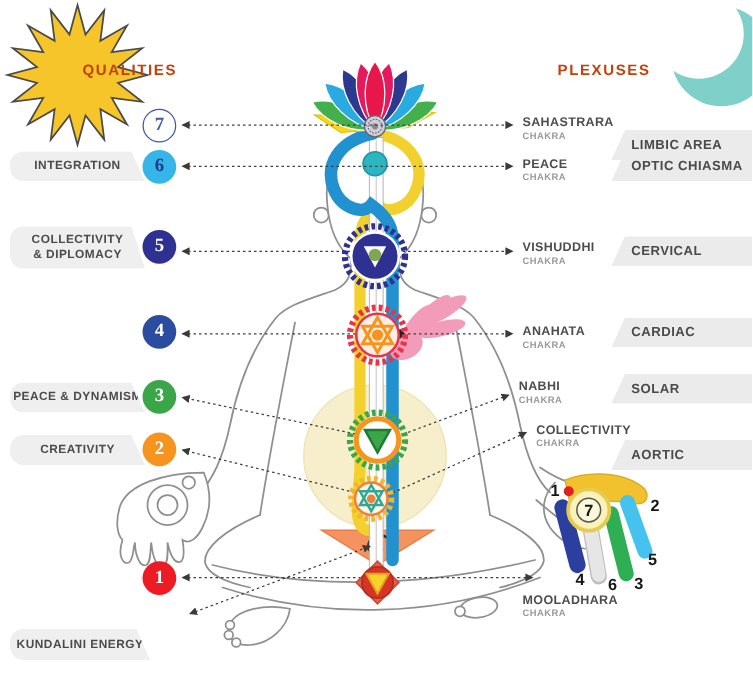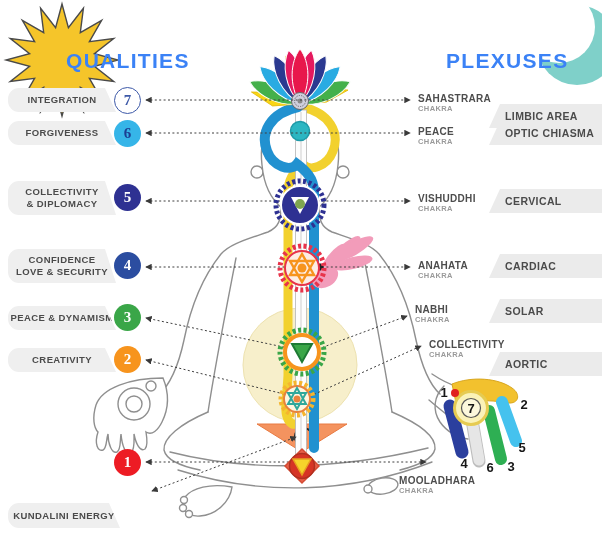--- a/index.html
+++ b/index.html
@@ -1,19 +1,19 @@
 <!DOCTYPE html>
 <html><head>
 <meta charset="utf-8">
 <style>
   html,body{margin:0;padding:0;background:#fff;}
   #canvas{position:relative;width:602px;height:539px;background:#fff;overflow:hidden;
           font-family:"Liberation Sans", sans-serif;}
   #figure-svg{position:absolute;left:0;top:0;}
-  .heading{position:absolute;font-size:21px;font-weight:bold;color:#3b82f6;letter-spacing:1.3px;}
+  .heading{position:absolute;font-size:12px;font-weight:bold;color:#c2410c;letter-spacing:1.3px;}
   .qpill{position:absolute;left:8px;width:108px;background:#EFEFEF;color:#4B4B4B;font-weight:bold;
          font-size:9.5px;letter-spacing:.4px;display:flex;flex-direction:column;align-items:center;
          justify-content:center;text-align:center;line-height:1.25;
          clip-path:polygon(0 0, calc(100% - 11px) 0, 100% 100%, 0 100%);
          border-radius:11px 0 0 11px;}
   .ppill{position:absolute;left:489px;width:113px;height:24px;background:#EBEBEB;font-weight:bold;
          font-size:10.5px;color:#4B4B4B;letter-spacing:.4px;display:flex;align-items:center;
          padding-left:16px;box-sizing:border-box;clip-path:polygon(11px 0,100% 0,100% 100%,0 100%);}
   .ncircle{position:absolute;left:114px;width:27px;height:27px;border-radius:50%;display:flex;
            align-items:center;justify-content:center;font-weight:bold;font-size:15px;
@@ -193,40 +193,33 @@
   <g>
     <rect x="290" y="454" width="24" height="24" transform="rotate(45 302 466)" fill="#E8604A" stroke="#D44A32" stroke-width="1.5"></rect>
     <circle cx="302" cy="466" r="12.5" fill="#D63425" stroke="#B03020" stroke-width="1.5"></circle>
     <polygon points="293,459 311,459 302,475" fill="#F6D32B" stroke="#E8A020" stroke-width="1.5"></polygon>
   </g>
 </svg>
 
 <div class="heading" style="left:66px;top:49px;">QUALITIES</div>
 <div class="heading" style="left:446px;top:49px;">PLEXUSES</div>
 
-<div class="qpill" style="top:88px;height:24px;">
+<div class="ncircle c7" style="top:87px;">7</div>
+
+<div class="qpill" style="top:121px;height:24px;">
   <span>INTEGRATION</span>
-</div>
-<div class="ncircle c7" style="top:87px;">7</div>
-
-<div class="qpill" style="top:121px;height:24px;">
-  <span>FORGIVENESS</span>
 </div>
 <div class="ncircle c6" style="top:120px;">6</div>
 
 <div class="qpill" style="top:181px;height:34px;">
   <span>COLLECTIVITY</span>
   <span>&amp; DIPLOMACY</span>
 </div>
 <div class="ncircle c5" style="top:184px;">5</div>
 
-<div class="qpill" style="top:249px;height:34px;">
-  <span>CONFIDENCE</span>
-  <span>LOVE &amp; SECURITY</span>
-</div>
 <div class="ncircle c4" style="top:252px;">4</div>
 
 <div class="qpill" style="top:306px;height:24px;">
   <span>PEACE &amp; DYNAMISM</span>
 </div>
 <div class="ncircle c3" style="top:304px;">3</div>
 
 <div class="qpill" style="top:348px;height:24px;">
   <span>CREATIVITY</span>
 </div>
@@ -255,21 +248,21 @@
   <div class="chakra-sub">CHAKRA</div>
 </div>
 <div class="chakra-label" style="left:415px;top:304px;">
   <div class="chakra-name">NABHI</div>
   <div class="chakra-sub">CHAKRA</div>
 </div>
 <div class="chakra-label" style="left:429px;top:339px;">
   <div class="chakra-name">COLLECTIVITY</div>
   <div class="chakra-sub">CHAKRA</div>
 </div>
-<div class="chakra-label" style="left:399px;top:475px;">
+<div class="chakra-label" style="left:418px;top:475px;">
   <div class="chakra-name">MOOLADHARA</div>
   <div class="chakra-sub">CHAKRA</div>
 </div>
 
 <div class="ppill" style="top:88px;margin-top:16px;">LIMBIC AREA</div>
 <div class="ppill" style="top:121px;">OPTIC CHIASMA</div>
 <div class="ppill" style="top:189px;">CERVICAL</div>
 <div class="ppill" style="top:254px;">CARDIAC</div>
 <div class="ppill" style="top:299px;">SOLAR</div>
 <div class="ppill" style="top:352px;">AORTIC</div>

